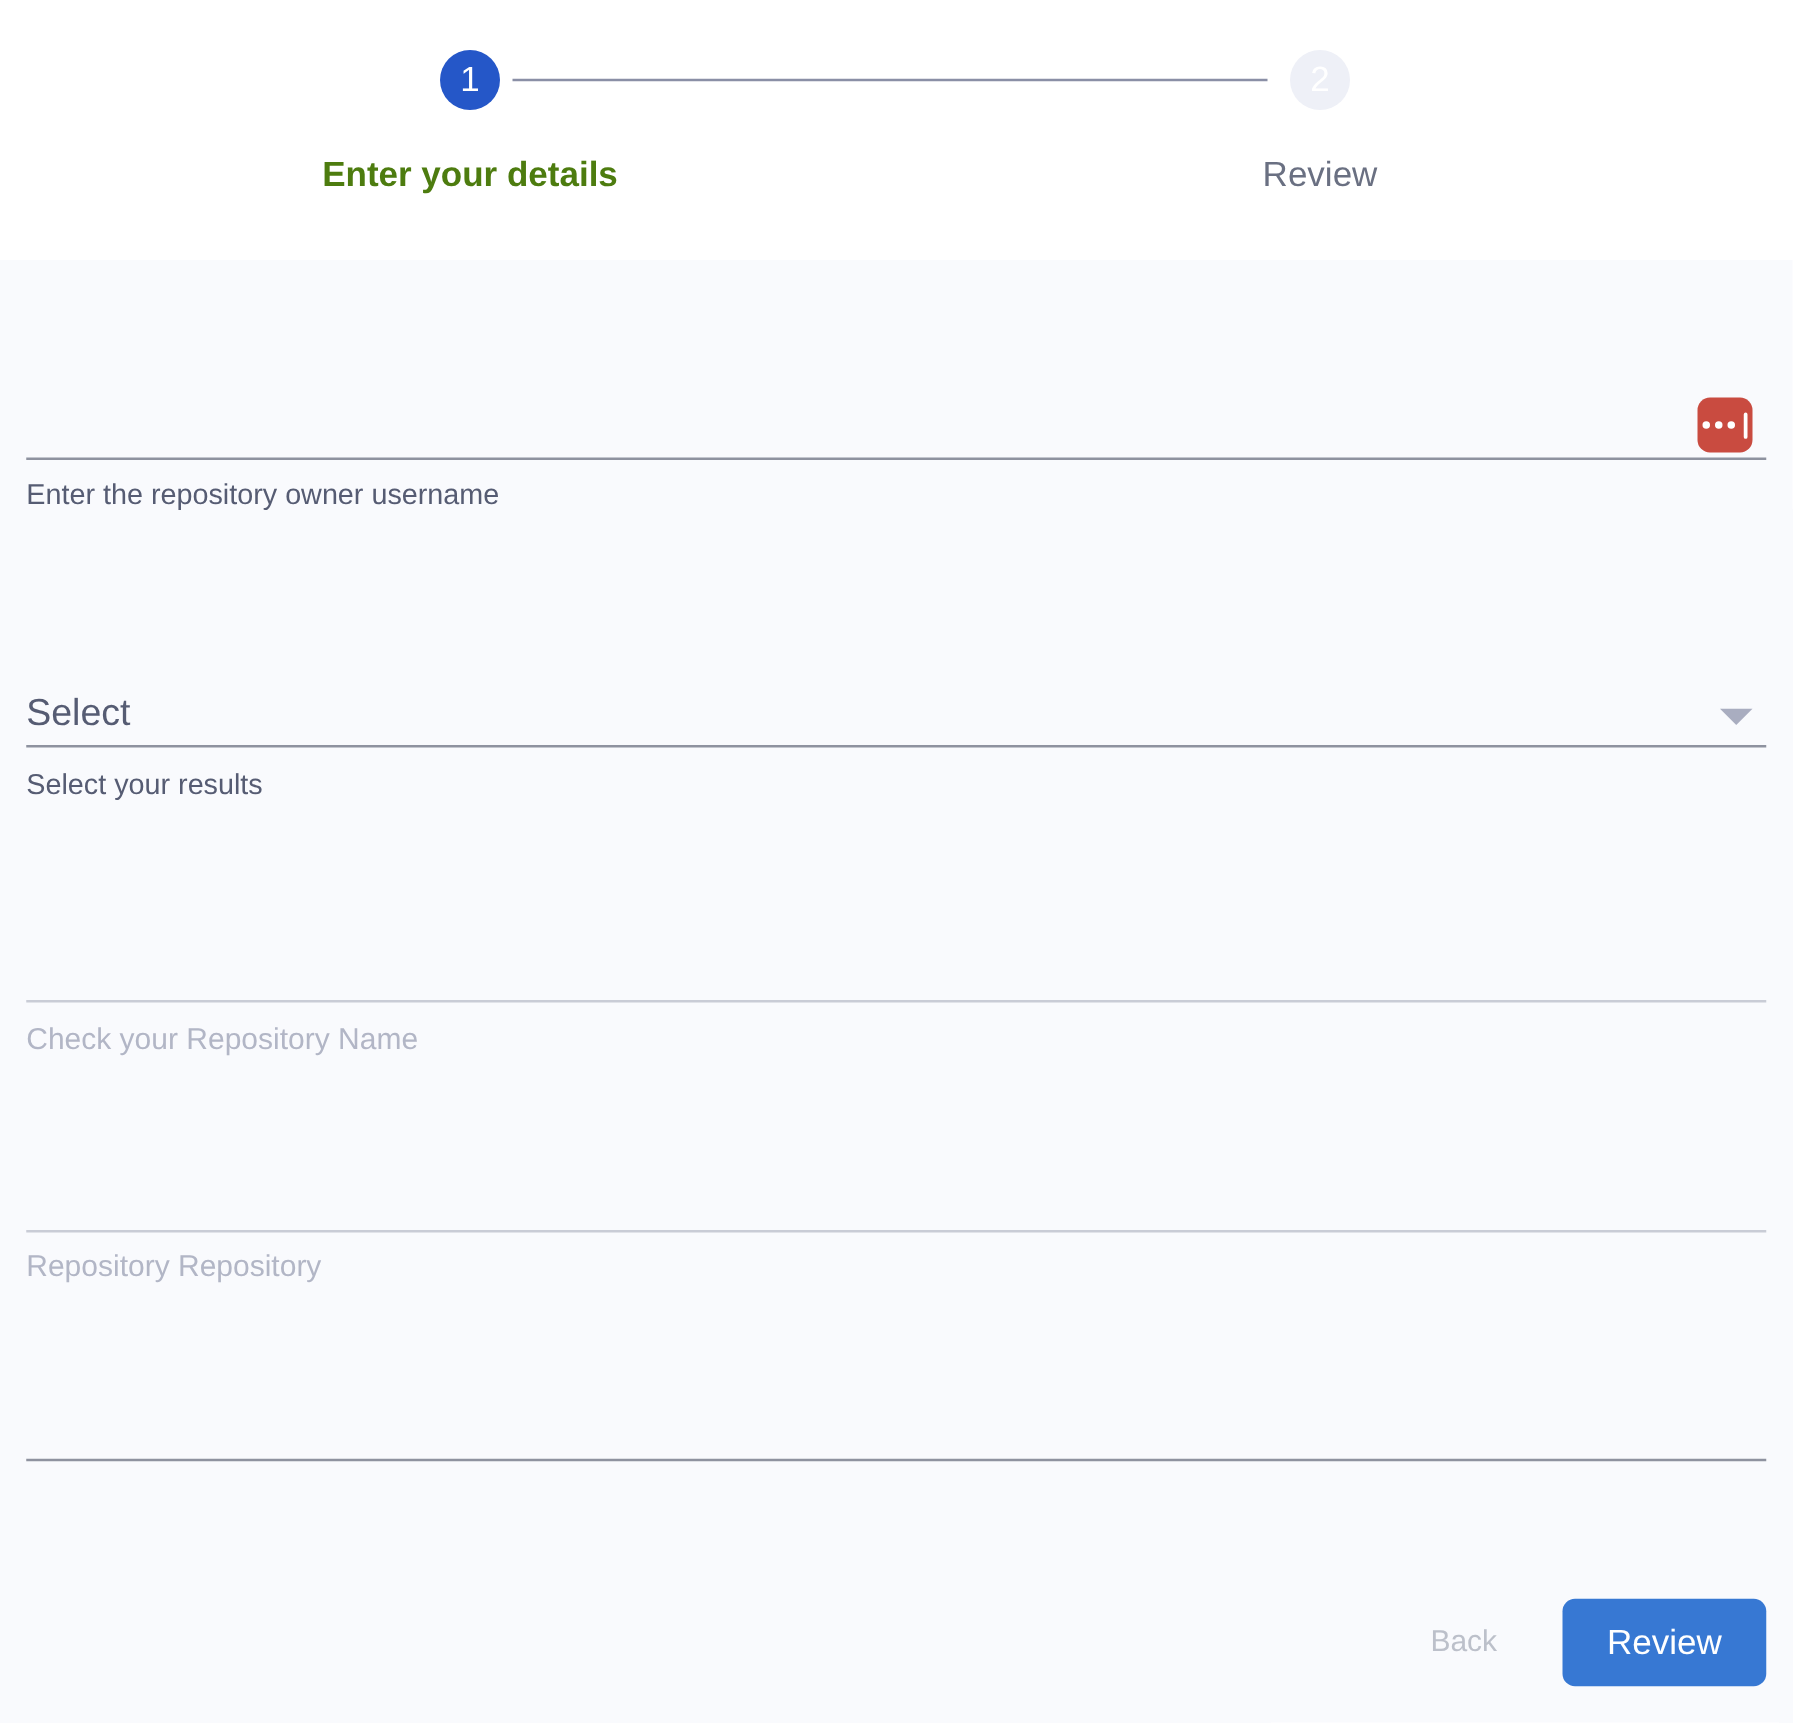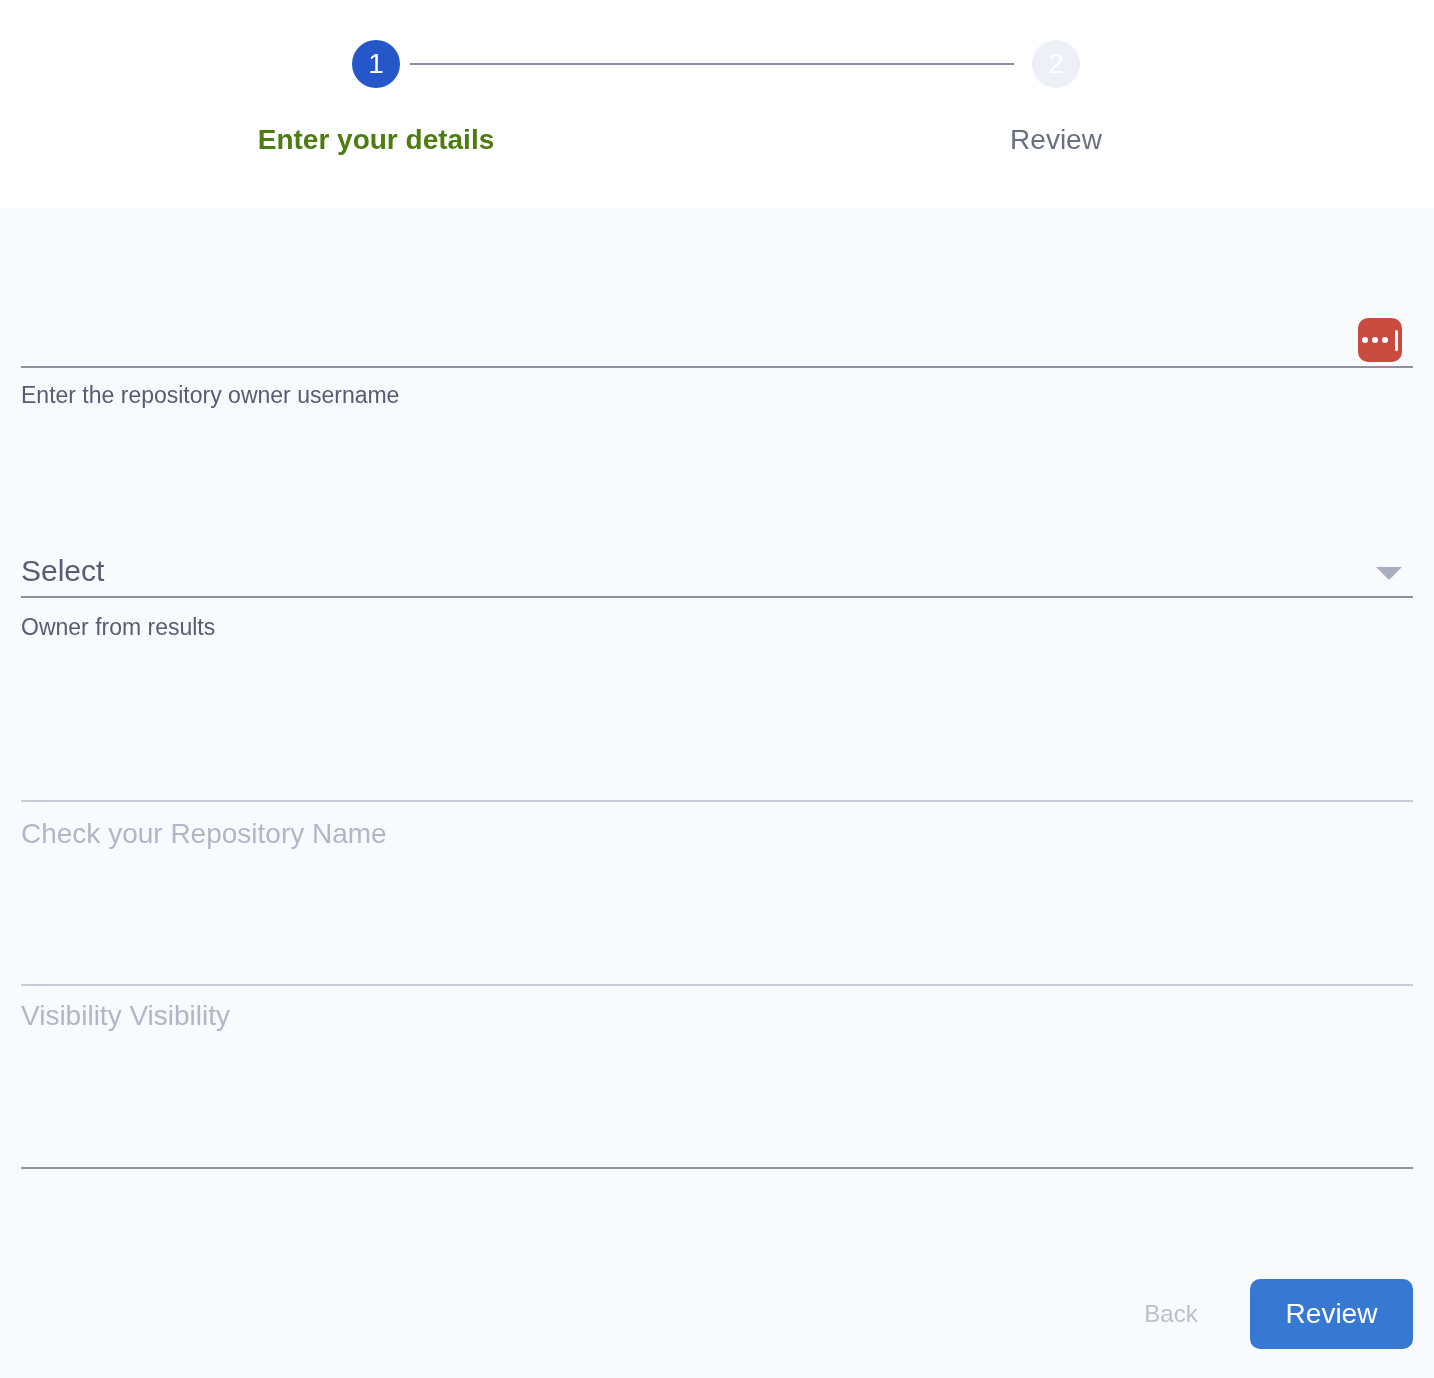--- a/index.html
+++ b/index.html
@@ -52,21 +52,21 @@
     position:absolute;left:21px;font-size:30px;color:var(--text-label);
     white-space:nowrap;cursor:text;
   }
   .field-line{position:absolute;left:21px;right:21px;height:2px;}
   .line-dark{background:var(--line-dark);}
   .line-light{background:var(--line-light);}
   .field-helper{
     position:absolute;left:21px;font-size:23px;color:var(--text-label);
     white-space:nowrap;
   }
-  .field-helper.disabled{color:var(--text-disabled);font-size:28px;}
+  .field-helper.disabled{color:var(--text-disabled);font-size:24px;}
 
   .f1-label{top:112px;}
   .f1-line{top:158px;}
   .f1-helper{top:174px;text-align:center;}
 
   .autofill-icon{
     position:absolute;left:1358px;top:110px;width:44px;height:44px;
     background:var(--icon-red);border-radius:10px;
     display:flex;align-items:center;justify-content:center;gap:4px;
     cursor:pointer;
@@ -128,27 +128,27 @@
       <span class="dot"></span>
       <span class="dot"></span>
       <span class="bar"></span>
     </div>
     <div class="field-line line-dark f1-line"></div>
     <div class="field-helper f1-helper">Enter the repository owner username</div>
 
     <div class="field-label f2-label">Select</div>
     <div class="caret-down"></div>
     <div class="field-line line-dark f2-line"></div>
-    <div class="field-helper f2-helper">Owner from results</div>
+    <div class="field-helper f2-helper">Select your results</div>
 
     <div class="field-line line-light f3-line"></div>
     <div class="field-helper disabled f3-helper">Check your Repository Name</div>
 
     <div class="field-line line-light f4-line"></div>
-    <div class="field-helper disabled f4-helper">Visibility Visibility</div>
+    <div class="field-helper disabled f4-helper">Repository Repository</div>
 
     <div class="field-line line-dark f5-line"></div>
 
     <button class="back-button">Back</button>
     <button class="review-button">Review</button>
 
   </main>
 </div>
 
 </body></html>

